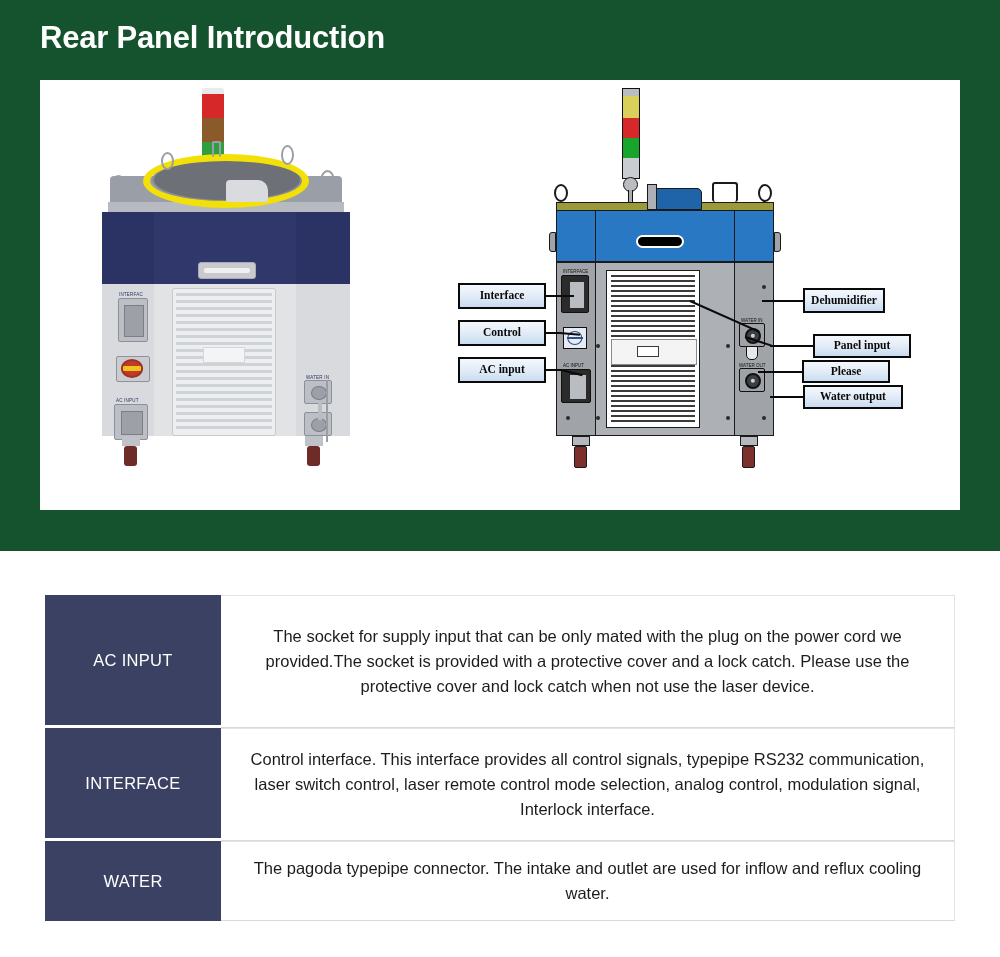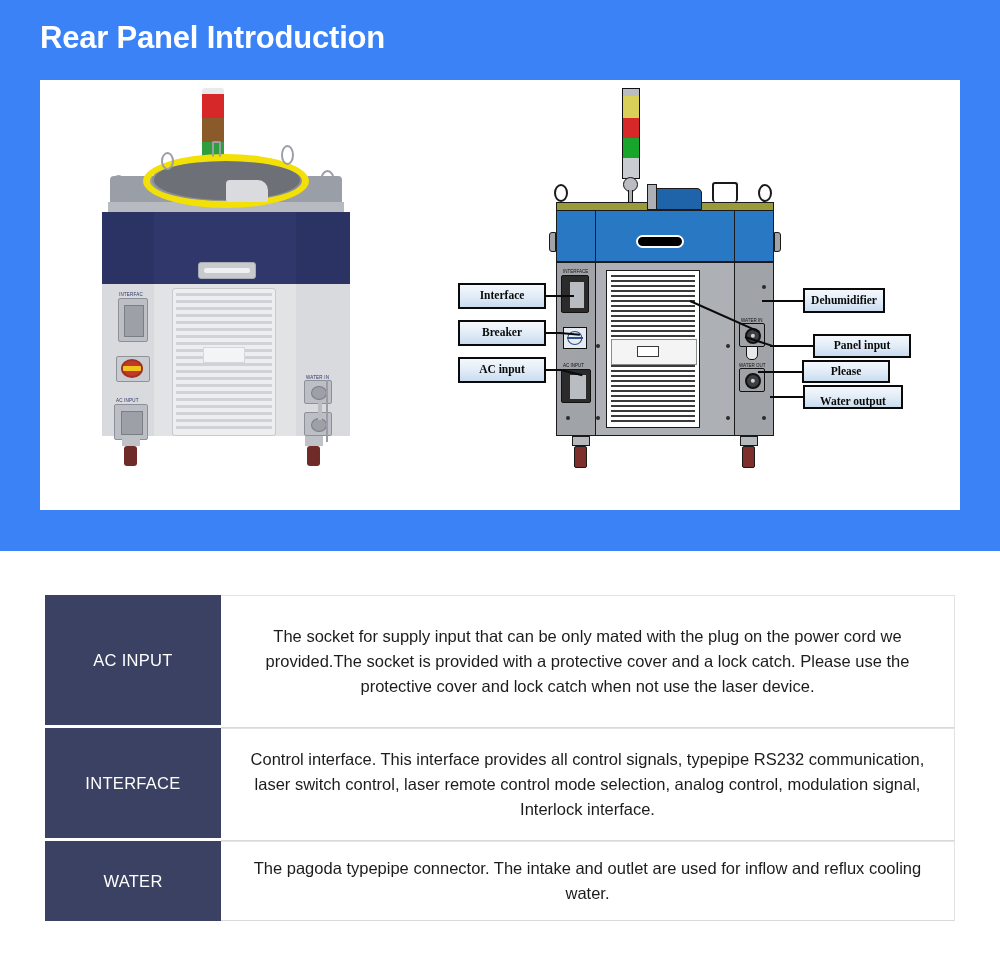--- a/index.html
+++ b/index.html
@@ -7,21 +7,21 @@
     width: 1000px; height: 957px;
     background: #ffffff;
     font-family: "Liberation Sans", sans-serif;
     overflow: hidden;
   }
   .page { position: relative; width: 1000px; height: 957px; background:#fff; }
 
   
   .hero {
     position: absolute; left:0; top:0; width:1000px; height:551px;
-    background:#3b82f6;
+    background:#14532d;
   }
   .hero-title {
     position:absolute; left:40px; top:20px;
     color:#ffffff;
     font-family:"Liberation Sans", sans-serif;
     font-size:31px; font-weight:bold; letter-spacing:-0.2px;
     white-space:nowrap;
   }
   .photo-panel {
     position:absolute; left:40px; top:80px; width:920px; height:430px;
@@ -384,21 +384,21 @@
           <div class="wheel" style="left:2px; top:10px; width:13px; height:22px;"></div>
         </div>
       </div>
 
       <div class="callout" style="left:418px; top:203px; width:88px; height:26px;">
         <span>Interface</span>
       </div>
       <div class="leader" style="left:506px; top:215px; width:28px;"></div>
 
       <div class="callout" style="left:418px; top:240px; width:88px; height:26px;">
-        <span>Breaker</span>
+        <span>Control</span>
       </div>
       <div class="leader" style="left:506px; top:252px; width:14px;"></div>
       <div class="leader-d" style="left:520px; top:252px; width:20px; transform:rotate(5deg);"></div>
 
       <div class="callout" style="left:418px; top:277px; width:88px; height:26px;">
         <span>AC input</span>
       </div>
       <div class="leader" style="left:506px; top:289px; width:16px;"></div>
       <div class="leader-d" style="left:521px; top:289px; width:22px; transform:rotate(14deg);"></div>
 
@@ -412,21 +412,21 @@
         <span>Panel input</span>
       </div>
       <div class="leader" style="left:730px; top:265px; width:44px;"></div>
       <div class="leader-d" style="left:705px; top:256px; width:28px; transform:rotate(18deg);"></div>
 
       <div class="callout" style="left:762px; top:280px; width:88px; height:23px;">
         <span>Please</span>
       </div>
       <div class="leader" style="left:718px; top:291px; width:46px;"></div>
 
-      <div class="callout" style="left:763px; top:305px; width:100px; height:24px;align-items:flex-end;">
+      <div class="callout" style="left:763px; top:305px; width:100px; height:24px;">
         <span>Water output</span>
       </div>
       <div class="leader" style="left:730px; top:316px; width:34px;"></div>
 
     </div>
   </div>
 
   <table class="spec-table">
     <tbody>
       <tr class="r0">

